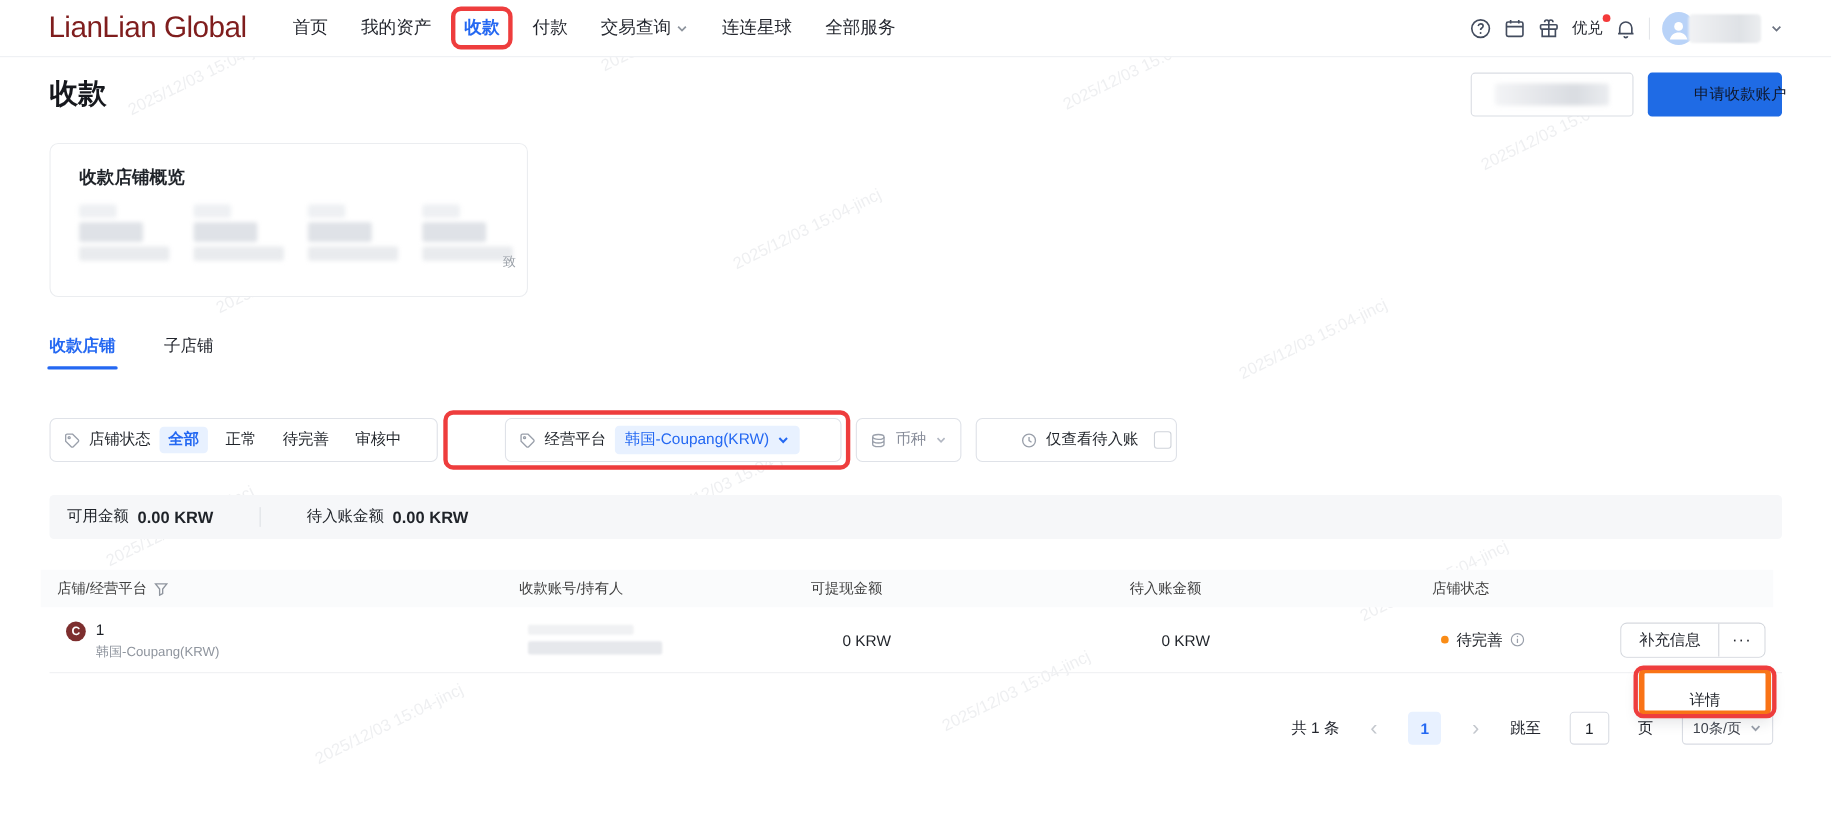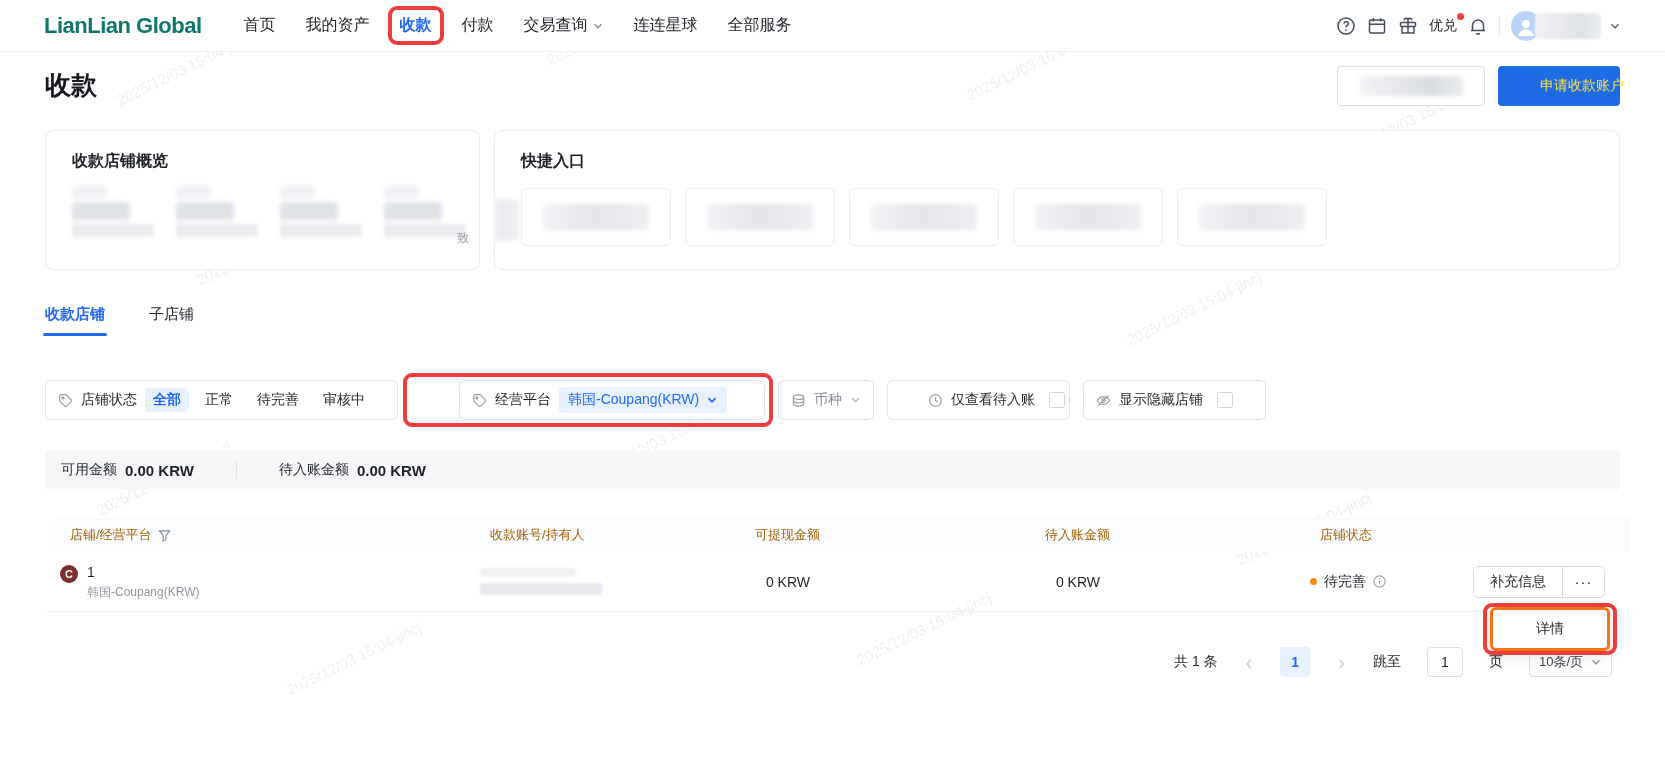--- a/index.html
+++ b/index.html
@@ -6,21 +6,21 @@
   body { font-family:"Liberation Sans", sans-serif; background:#fff; }
   .screen { position:relative; width:1665px; height:758px; background:#fff; overflow:hidden; }
 
   
   .wm { position:absolute; color:rgba(150,158,170,.16); font-size:15px; white-space:nowrap;
         transform:rotate(-26deg); pointer-events:none; z-index:0; }
 
   
   .topbar { position:absolute; top:0; left:0; width:100%; height:52px; background:#fff;
             border-bottom:1px solid #eef0f3; display:flex; align-items:center; padding:0 44px; z-index:3; }
-  .logo { font-size:22px; font-weight:700; color:#0f766e; letter-spacing:-.5px; white-space:nowrap; }
+  .logo { font-size:27px; font-weight:400; color:#7f1d1d; letter-spacing:-.5px; white-space:nowrap; }
   .nav { display:flex; align-items:center; gap:30px; margin-left:42px; font-size:16px; color:#23262e; }
   .nav-item { position:relative; display:flex; align-items:center; gap:4px; cursor:pointer; white-space:nowrap; }
   .nav-item.active { color:#2468f2; font-weight:600; }
   .anno { position:absolute; border:4px solid #ee3d3d; border-radius:9px; pointer-events:none; z-index:9; }
   .nav-anno { inset:-9px -12px; }
   .top-right { margin-left:auto; display:flex; align-items:center; gap:11px; color:#434c5e; }
   .tico { width:20px; height:20px; display:block; cursor:pointer; }
   .promo { position:relative; font-size:14px; color:#23262e; cursor:pointer; }
   .promo-dot { position:absolute; top:-4px; right:-7px; width:7px; height:7px; border-radius:50%; background:#f43a3a; }
   .vdiv { width:1px; height:20px; background:#e3e5e9; }
@@ -29,21 +29,21 @@
   .avatar svg { position:absolute; left:4px; top:5px; }
   .acct-blur { width:66px; height:26px; border-radius:4px; margin-left:-14px;
                background:linear-gradient(90deg,#f1f2f4 0%,#e7e9ec 40%,#dfe2e6 70%,#eceef0 100%); filter:blur(1px); }
 
   
   .page-title { position:absolute; left:45px; top:68px; font-size:26px; font-weight:700; color:#16181d; z-index:2; }
   .head-btn-blur { position:absolute; left:1337px; top:66px; width:148px; height:40px; border:1px solid #dadde3;
                    border-radius:4px; background:#fff; display:flex; align-items:center; justify-content:center; z-index:2; }
   .head-btn-blur .blurbar { width:104px; height:20px; border-radius:3px;
                    background:linear-gradient(90deg,#f3f4f6,#e2e4e8 45%,#d9dce1 70%,#ebedf0); filter:blur(2px); }
-  .btn-primary { position:absolute; left:1498px; top:66px; width:122px; height:40px; background:#1f6be5; color:#fde047;
+  .btn-primary { position:absolute; left:1498px; top:66px; width:122px; height:40px; background:#1f6be5; color:#0f172a;
                  font-size:14px; border:none; border-radius:4px; cursor:pointer; z-index:2; white-space:nowrap;padding-left:42px; }
 
   
   .card { position:absolute; top:130px; border:1px solid #ebedf0; border-radius:8px; background:#fff; z-index:2; }
   .card-overview { left:45px; width:435px; height:140px; }
   .card-quick { left:494px; width:1126px; height:140px; }
   .card-title { font-size:16px; font-weight:600; color:#1f2329; padding:20px 0 0 26px; }
   .ov-stats { display:flex; gap:22px; padding:14px 14px 0 26px; align-items:flex-end; }
   .ov-g { display:flex; flex-direction:column; gap:4px; filter:blur(2px); }
   .ov-a { width:34px; height:12px; background:#eef0f3; border-radius:2px; }
@@ -80,22 +80,22 @@
   .search-input::placeholder { color:#b2b7c2; }
 
   
   .summary { position:absolute; left:45px; top:450px; width:1575px; height:40px; background:#f6f7f9; border-radius:4px;
              display:flex; align-items:center; padding:0 16px; font-size:14px; color:#1f2329; z-index:2; }
   .summary b { font-size:15px; margin-left:8px; font-weight:700; }
   .sum-div { width:1px; height:18px; background:#dfe1e6; margin:0 42px; }
 
   
   .tgrid { display:grid; grid-template-columns:420px 180px 150px 290px 350px 1fr; align-items:center; padding:0 15px; }
-  .thead { position:absolute; left:55px; top:518px; width:1575px; height:34px; background:#fafbfc;
-           font-size:13px; color:#a16207; z-index:2; }
+  .thead { position:absolute; left:37px; top:518px; width:1575px; height:34px; background:#fafbfc;
+           font-size:13px; color:#404040; z-index:2; }
   .th-status, .td-status { padding-left:210px; }
   .tr-right { text-align:right; }
   .th1 { display:flex; align-items:center; gap:6px; }
   .trow { position:absolute; left:45px; top:552px; width:1575px; height:60px; border-bottom:1px solid #f0f1f3;
           font-size:14px; color:#1f2329; z-index:2; }
   .shop-cell { display:flex; align-items:flex-start; gap:9px; }
   .c-badge { width:18px; height:18px; border-radius:50%; background:#7d2e2e; color:#fff; font-size:11px; font-weight:700;
              display:flex; align-items:center; justify-content:center; margin-top:2px; flex:none; }
   .shop-name { font-size:14px; color:#1f2329; line-height:18px; }
   .shop-sub { font-size:12px; color:#8f959e; margin-top:3px; }
@@ -105,22 +105,22 @@
   .status-cell { display:flex; align-items:center; gap:7px; }
   .dot { width:7px; height:7px; border-radius:50%; background:#fa8c16; }
   .info-ico { width:13px; height:13px; color:#9aa0ab; cursor:pointer; }
   .act-cell { display:flex; justify-content:flex-end; }
   .btn-group { display:inline-flex; border:1px solid #d5d8de; border-radius:6px; overflow:hidden; background:#fff; height:32px; }
   .bg-main { padding:0 16px; font-size:14px; color:#23262e; display:flex; align-items:center; cursor:pointer; background:#fff; border:none; }
   .bg-more { width:42px; display:flex; align-items:center; justify-content:center; border-left:1px solid #d5d8de;
              cursor:pointer; color:#23262e; font-size:15px; letter-spacing:1px; background:#fff; border-top:none; border-bottom:none; border-right:none; }
 
   
-  .dropdown { position:absolute; left:1490px; top:607px; width:120px; height:44px; background:#fff; border:3px solid #f97316;
-              border-radius:6px; box-shadow:0 5px 14px rgba(20,30,50,.13); display:flex; align-items:center;
+  .dropdown { position:absolute; left:1490px; top:607px; width:120px; height:44px; background:#fff; border:5px solid #f97316;
+              border-radius:6px; box-shadow:0 5px 14px rgba(20,30,50,.13); display:flex; align-items:flex-end;
               justify-content:center; font-size:14px; color:#1f2329; z-index:7; cursor:pointer; }
   .dd-anno { inset:-7px -10px; }
 
   
   .pagination { position:absolute; right:53px; top:647px; display:flex; align-items:center; gap:26px;
                 font-size:14px; color:#23262e; z-index:2; }
   .pg-arrow { color:#c3c7cd; font-size:20px; line-height:1; cursor:pointer; padding:0 2px; }
   .pg-cur { width:30px; height:30px; border-radius:4px; background:#e8f1ff; color:#2468f2; font-weight:600;
             display:flex; align-items:center; justify-content:center; cursor:pointer; }
   .pg-input { width:36px; height:30px; border:1px solid #d9dce3; border-radius:4px; text-align:center; font-size:14px;
@@ -228,41 +228,20 @@
         </div>
       <div class="ov-g">
           <div class="ov-a"></div>
           <div class="ov-b"></div>
           <div class="ov-c"></div>
         </div>
     </div>
     <div class="stray">致</div>
   </div>
 
-  <div class="card card-quick">
-    <div class="card-title">快捷入口</div>
-    <div class="q-edge"></div>
-    <div class="q-row">
-      <div class="q-box">
-          <div class="q-blur"></div>
-        </div>
-      <div class="q-box">
-          <div class="q-blur"></div>
-        </div>
-      <div class="q-box">
-          <div class="q-blur"></div>
-        </div>
-      <div class="q-box">
-          <div class="q-blur"></div>
-        </div>
-      <div class="q-box">
-          <div class="q-blur"></div>
-        </div>
-    </div>
-  </div>
 
   <div class="tabs">
     <div class="tab active">收款店铺</div>
     <div class="tab">子店铺</div>
   </div>
 
   <div class="filterbar">
 
     <div class="fbox" style="width:353px;">
       <svg class="fico" viewBox="0 0 16 16" fill="none" stroke="currentColor" stroke-width="1.3">
@@ -306,29 +285,20 @@
 
     <div class="fbox" style="width:183px;padding-left:40px;">
       <svg class="fico" viewBox="0 0 16 16" fill="none" stroke="currentColor" stroke-width="1.3">
           <circle cx="8" cy="8" r="6.2"></circle>
           <path d="M8 4.6V8l2.4 1.6"></path>
         </svg>
       <span>仅查看待入账</span>
       <span class="cbx"></span>
     </div>
 
-    <div class="fbox" style="width:183px;">
-      <svg class="fico" viewBox="0 0 16 16" fill="none" stroke="currentColor" stroke-width="1.3">
-          <path d="M1.5 8s2.4-4.2 6.5-4.2S14.5 8 14.5 8s-2.4 4.2-6.5 4.2S1.5 8 1.5 8z"></path>
-          <circle cx="8" cy="8" r="1.9"></circle>
-          <path d="M2.5 13.5 13.5 2.5"></path>
-        </svg>
-      <span>显示隐藏店铺</span>
-      <span class="cbx"></span>
-    </div>
 
   </div>
 
   <div class="summary">
     <span>可用金额</span>
     <b>0.00 KRW</b>
     <span class="sum-div"></span>
     <span>待入账金额</span>
     <b>0.00 KRW</b>
   </div>

